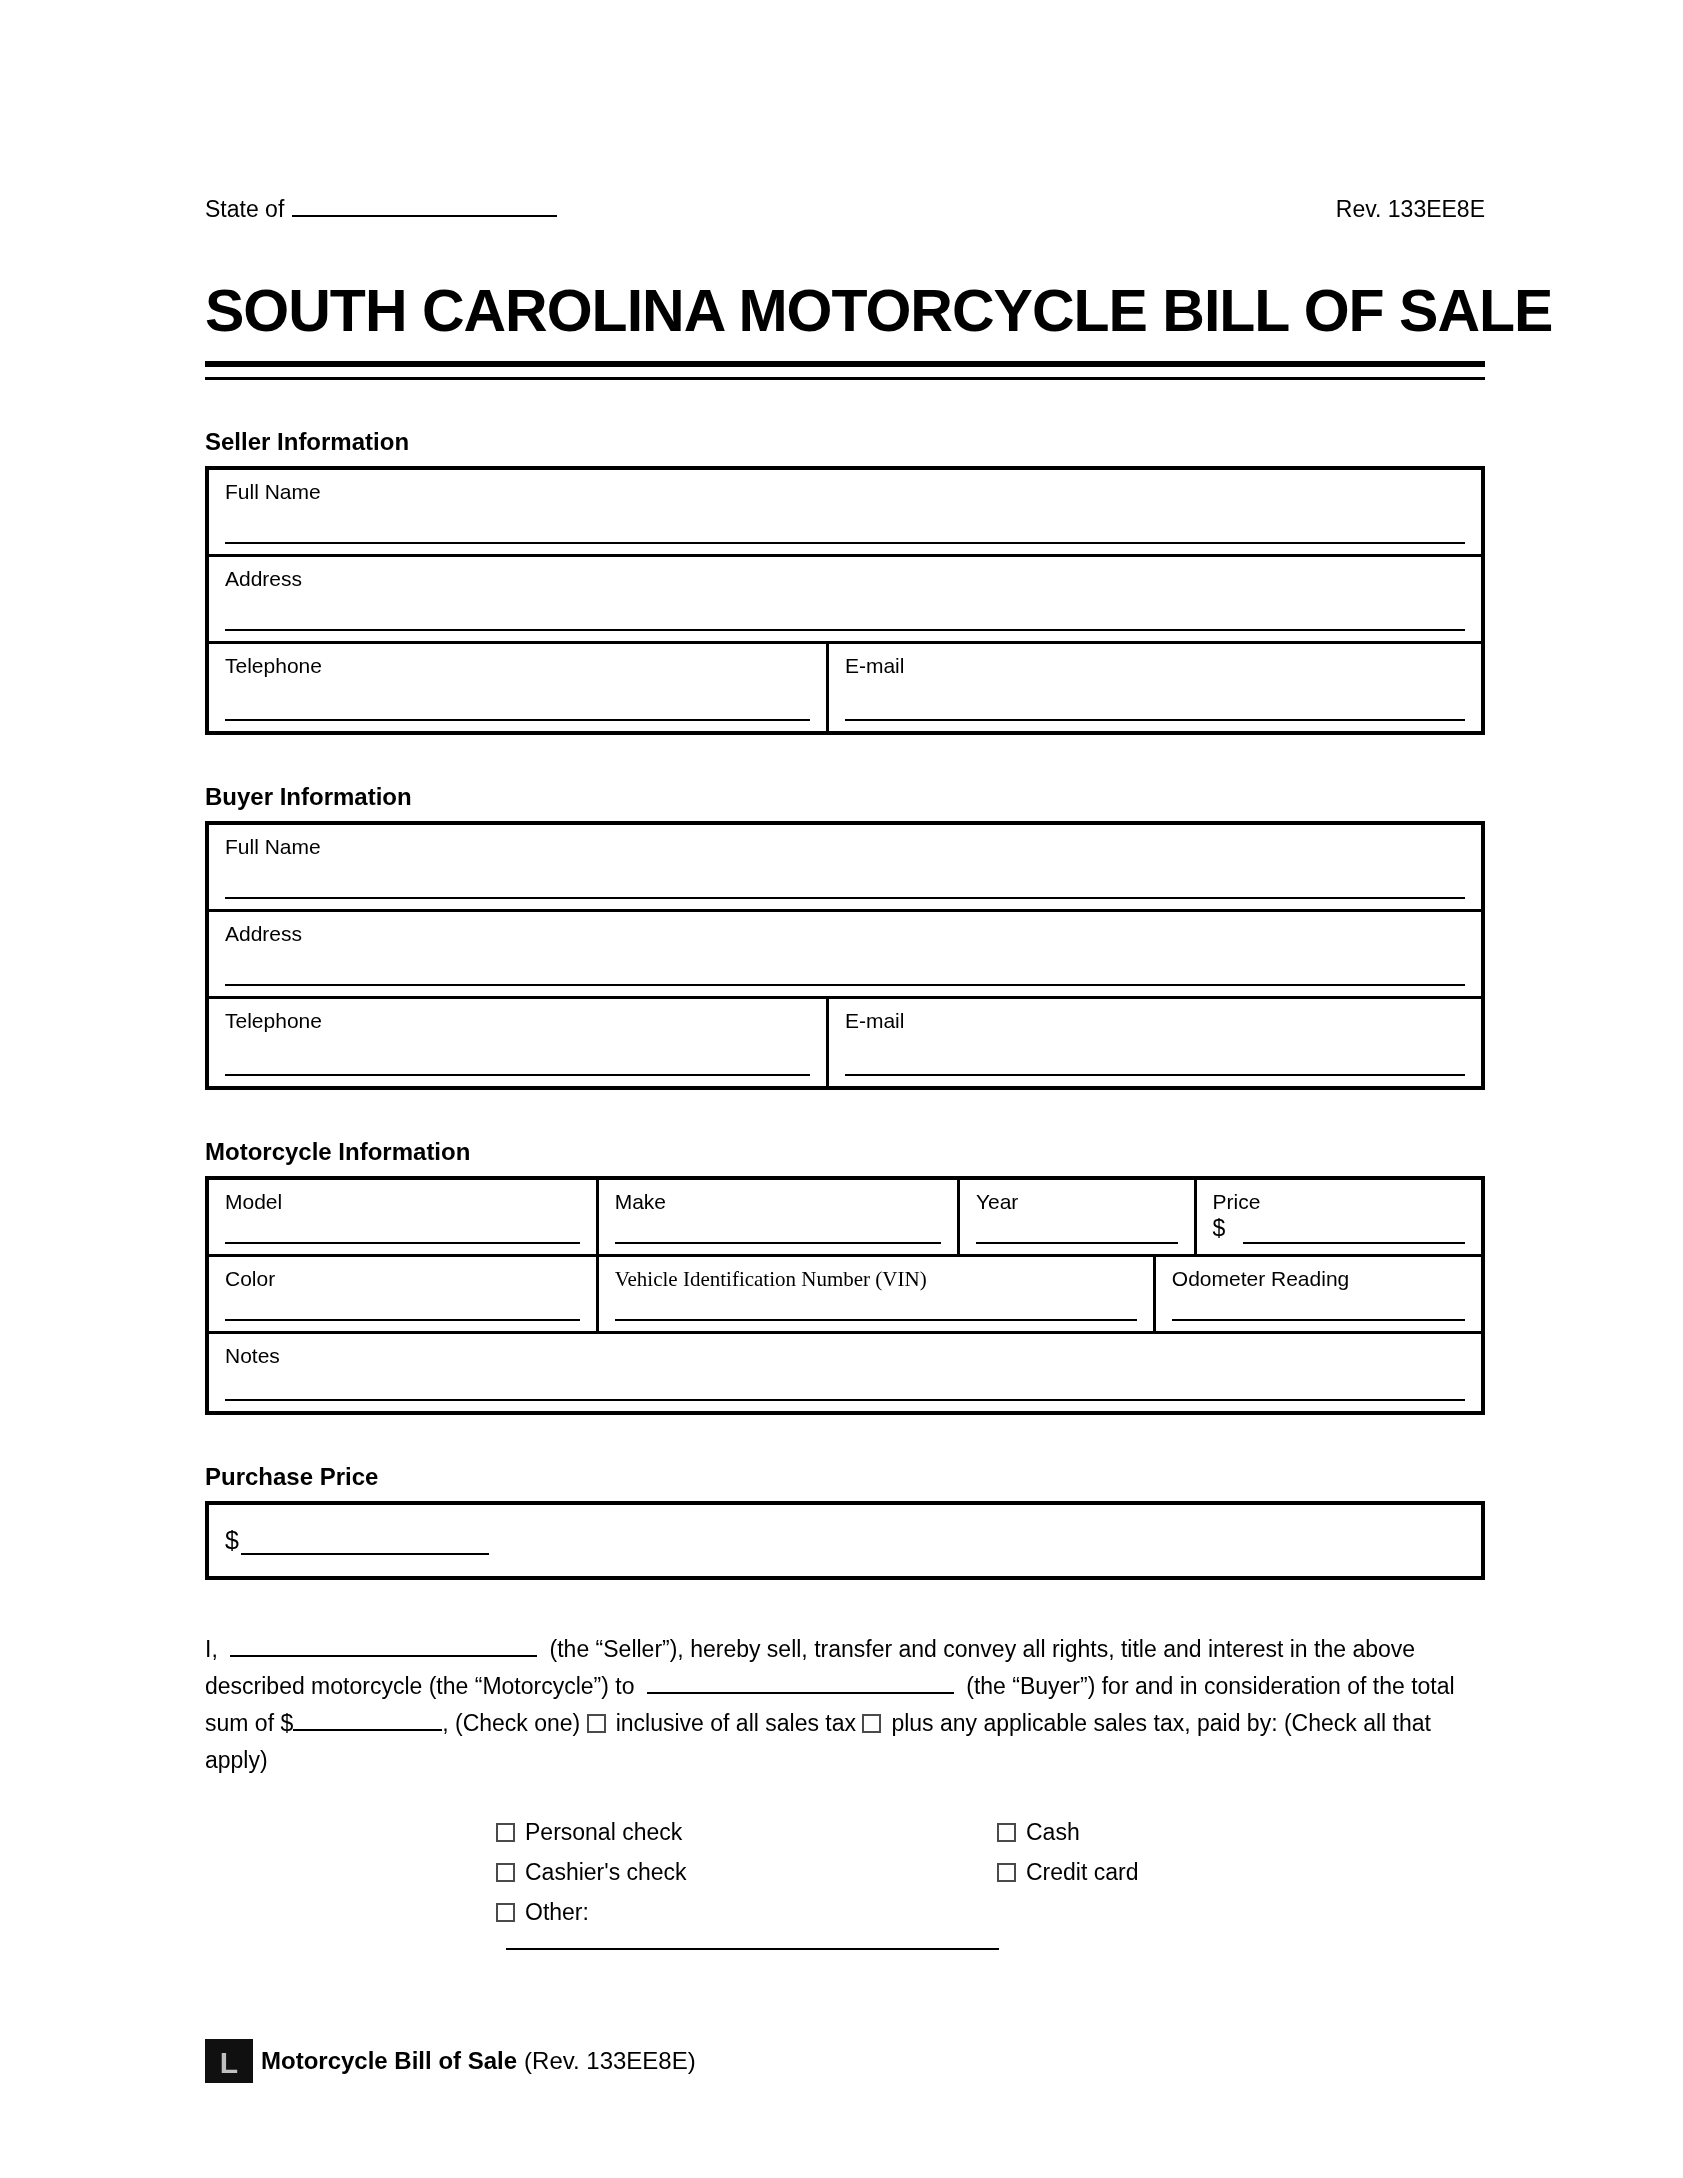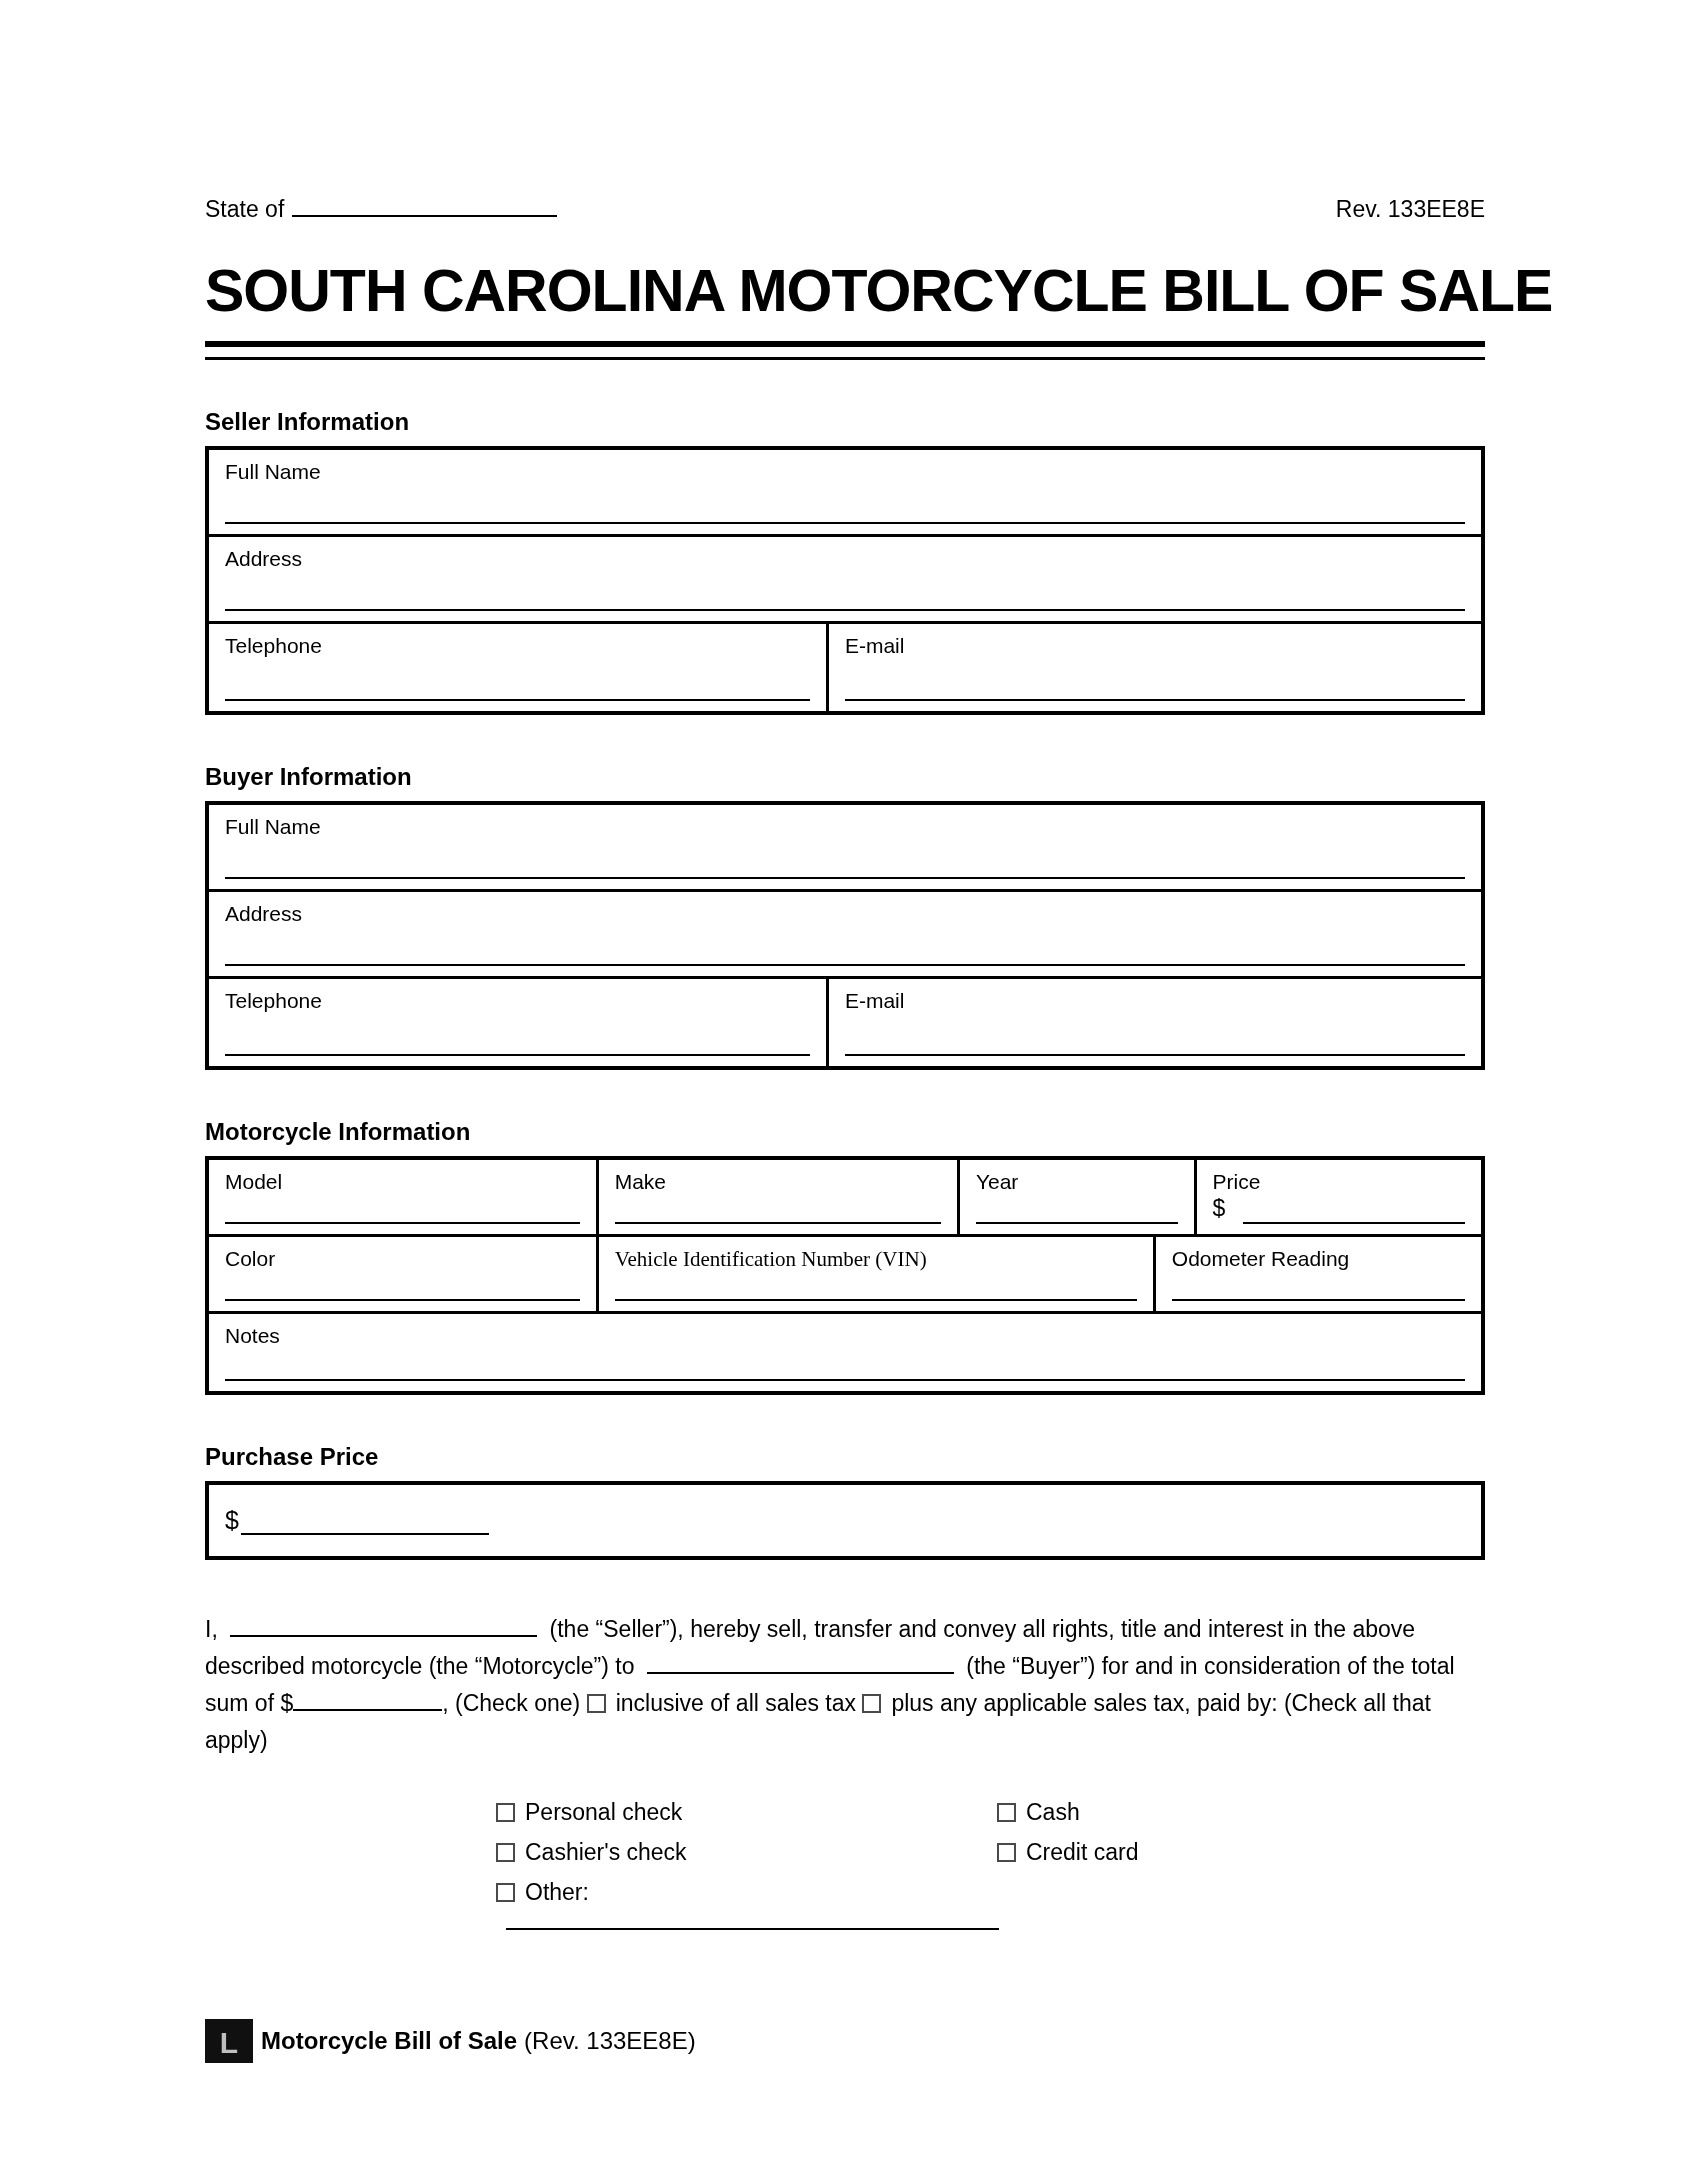--- a/index.html
+++ b/index.html
@@ -11,21 +11,21 @@
     position: relative;
   }
   .page { padding: 193px 198px 0 205px; width: 1683px; }
 
   
   .topline { display: flex; justify-content: space-between; align-items: flex-end; font-size: 23px; }
   .blank { display: inline-block; border-bottom: 2px solid #000; height: 1.05em; vertical-align: baseline; }
   .state-blank { width: 265px; margin-left: 8px; }
 
   
-  .title { margin-top: 34px; font-size: 59px; font-weight: bold; letter-spacing: -1px; white-space: nowrap; }
+  .title { margin-top: 54px; font-size: 59px; font-weight: bold; letter-spacing: -1px; white-space: nowrap; }
   .double-rule { margin-top: 16px; height: 19px; border-top: 6px solid #000; border-bottom: 3px solid #000; }
 
   
   .section { margin-top: 48px; }
   .section-heading { font-size: 24px; font-weight: bold; margin-bottom: 10px; }
   .box { border: 4px solid #000; width: 100%; }
 
   .row { position: relative; height: 87px; border-bottom: 3px solid #000; }
   .box .row:last-child { border-bottom: none; }
   .row-split { display: flex; }

